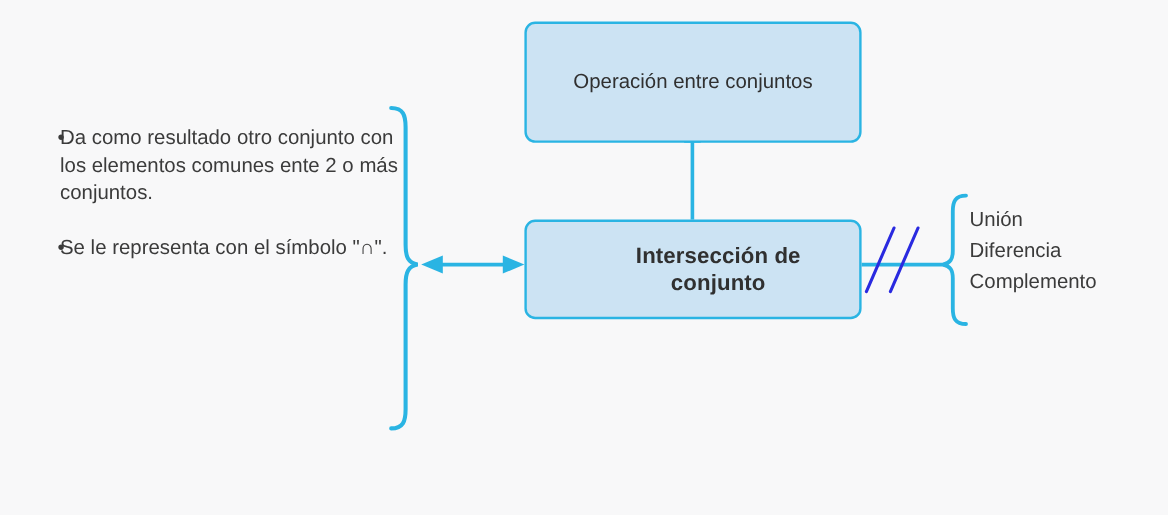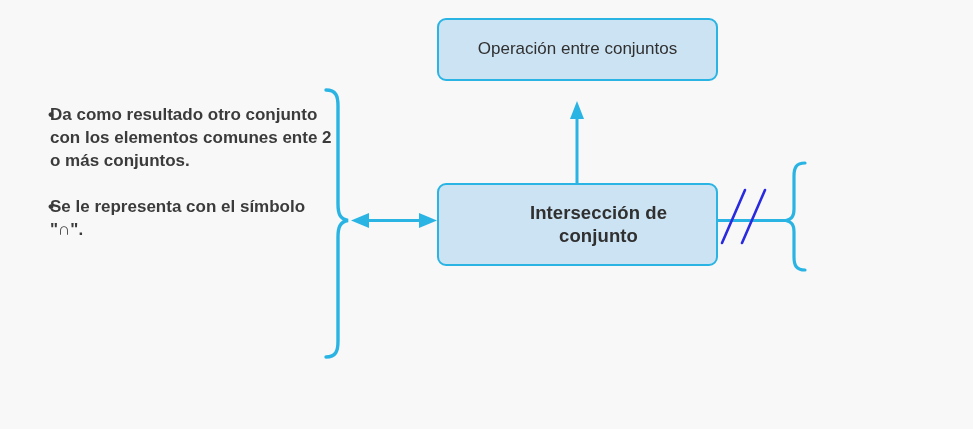--- a/index.html
+++ b/index.html
@@ -41,21 +41,21 @@
     align-items: center;
     justify-content: center;
     text-align: center;
     color: #303030;
     line-height: 1.22;
   }
   #node-top {
     left: 437px;
     top: 18px;
     width: 281px;
-    height: 63px;
+    height: 101px;
     font-size: 17px;
     font-weight: 400;
     text-align: center;
   }
   #node-main {
     left: 437px;
     top: 183px;
     width: 281px;
     height: 83px;
     font-size: 18.5px;
@@ -71,21 +71,20 @@
     left: 32px;
     top: 104px;
     width: 300px;
     font-size: 17px;
     line-height: 1.34;
     color: #3b3b3b;
   }
   #bullets li {
     margin: 0 0 22px 0;
     padding-left: 2px;
-    font-weight: bold;
   }
   #bullets ul {
     margin: 0;
     padding: 0 0 0 16px;
     list-style: none;
   }
   #bullets li:last-child { margin-bottom: 0; margin-top: 24px; }
   #bullets li::before {
     content: "\2022";
     position: absolute;
@@ -163,14 +162,19 @@
     </span>
   </div>
 
   <div id="bullets">
     <ul>
       <li>Da como resultado otro conjunto con los elementos comunes ente 2 o más conjuntos.</li>
       <li>Se le representa con el símbolo "∩".</li>
     </ul>
   </div>
 
+  <div id="leaf-list">
+    <div>Unión</div>
+    <div>Diferencia</div>
+    <div>Complemento</div>
+  </div>
 
 </div>
 
 </body></html>

